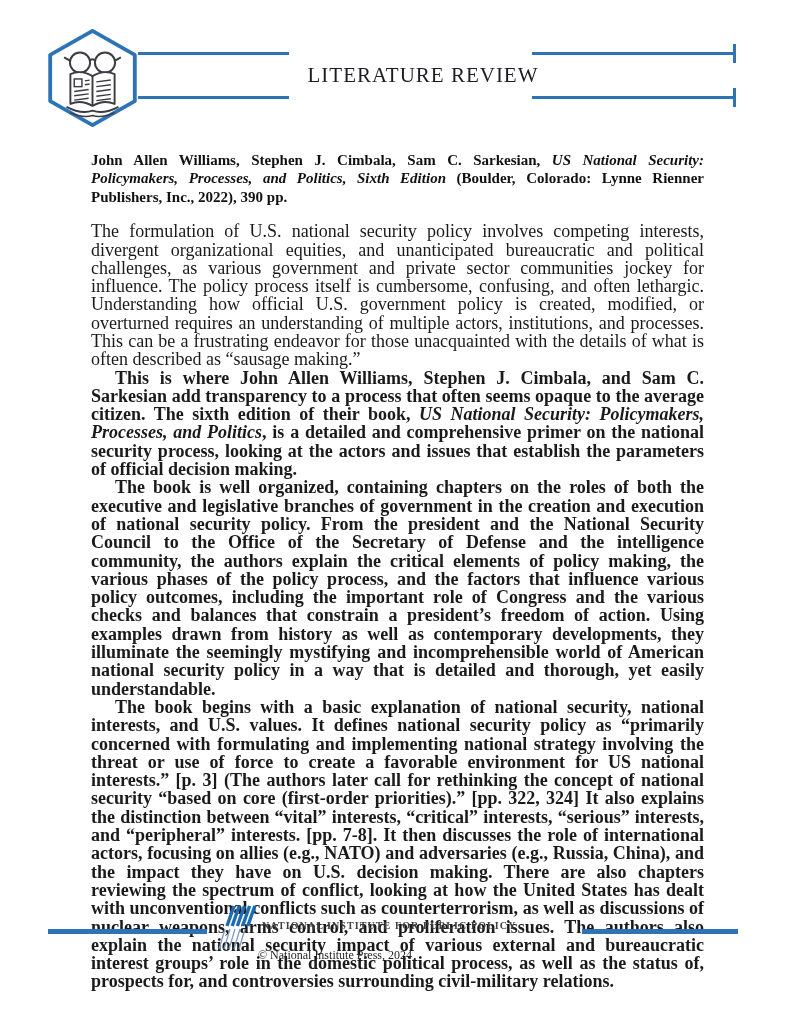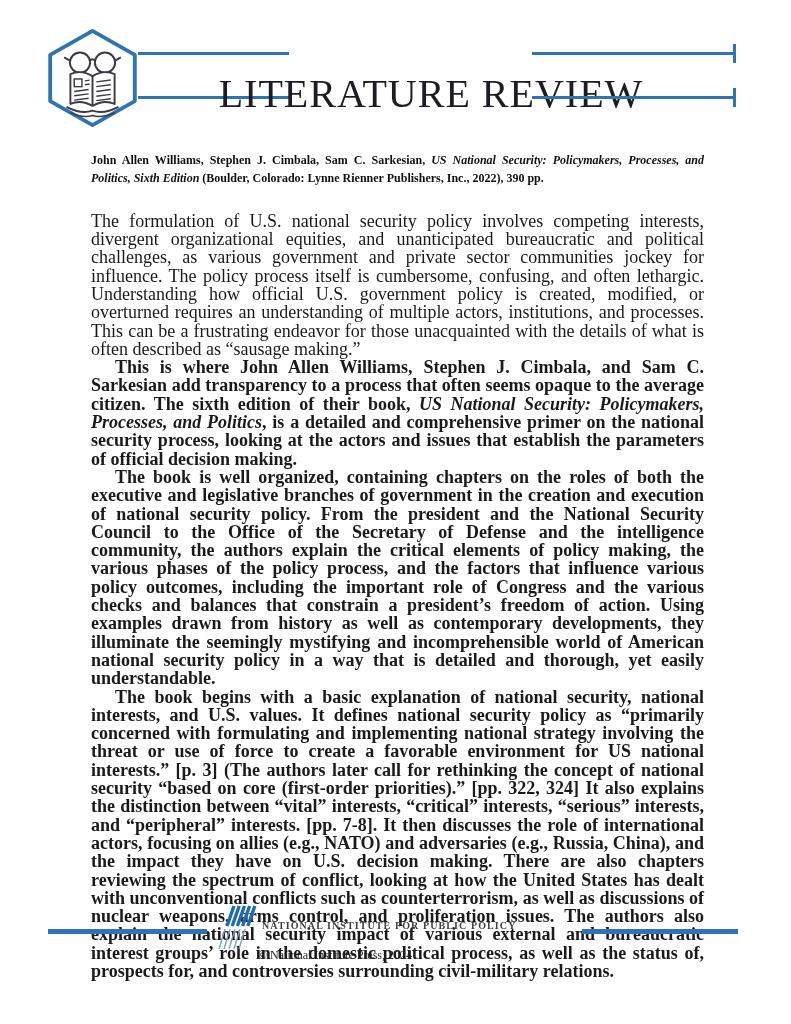--- a/index.html
+++ b/index.html
@@ -19,29 +19,29 @@
   .hline.left-top    { left: 138px; top: 52px; width: 151px; }
   .hline.left-bottom { left: 138px; top: 96px; width: 151px; }
   .hline.right-top    { left: 532px; top: 52px; width: 203px; }
   .hline.right-bottom { left: 532px; top: 96px; width: 203px; }
   .hline.capped::after {
     content: ""; position: absolute; right: -1px; top: -8px;
     width: 3px; height: 19px; background: #2E74B5;
   }
   .page-title {
     position: absolute; left: 415px; top: 56px; transform: translateX(-50%);
-    margin: 16px; font-family: "Liberation Serif", serif; font-weight: 400;
-    font-size: 40px; line-height: 1.1; letter-spacing: 1px;
+    margin: 8px; font-family: "Liberation Serif", serif; font-weight: 400;
+    font-size: 21px; line-height: 1.1; letter-spacing: 1px;
     color: #1c1c24; white-space: nowrap;
   }
 
   
   .content { position: absolute; left: 91px; top: 151px; width: 613px; }
   .citation {
-    margin: 0 0 24px 0; font-weight: bold; font-size: 12px;
+    margin: 0 0 16px 0; font-weight: bold; font-size: 15px;
     line-height: 18.4px; text-align: justify; color: #111111;
   }
   .para {
     margin: 0; font-size: 18px; line-height: 18.3px;
     text-align: justify; color: #1a1a1a;
   }
   .para.indent { text-indent: 24px; font-weight: bold; }
 
   
   .fbar { position: absolute; height: 5px; background: #2E74B5; }

